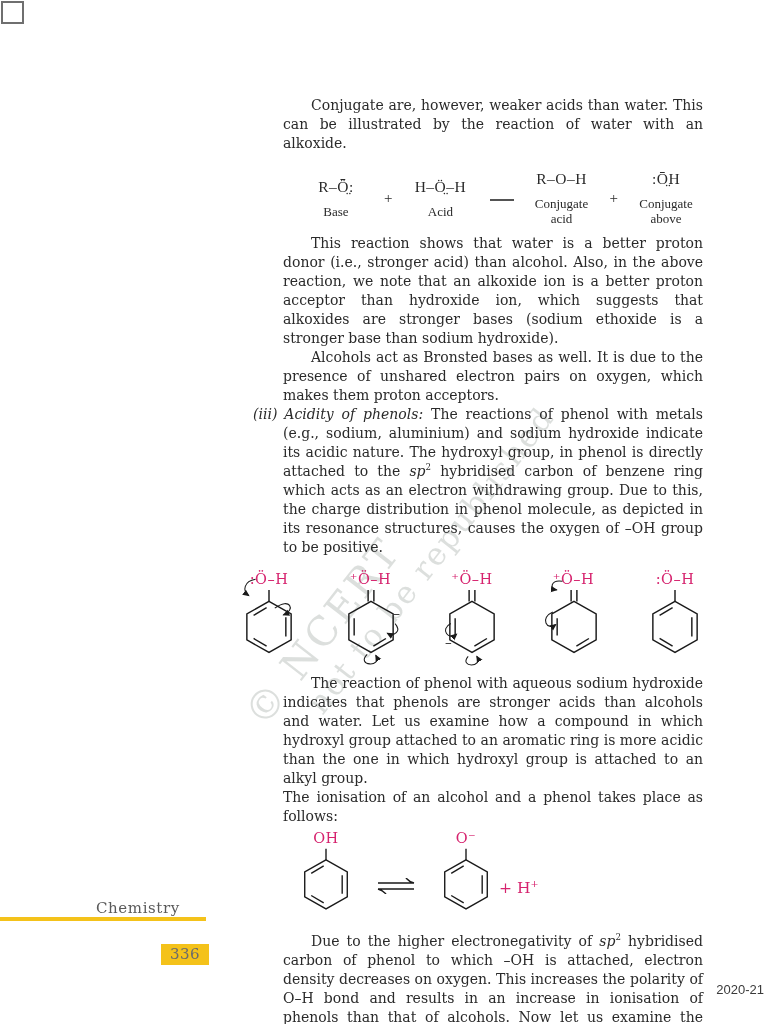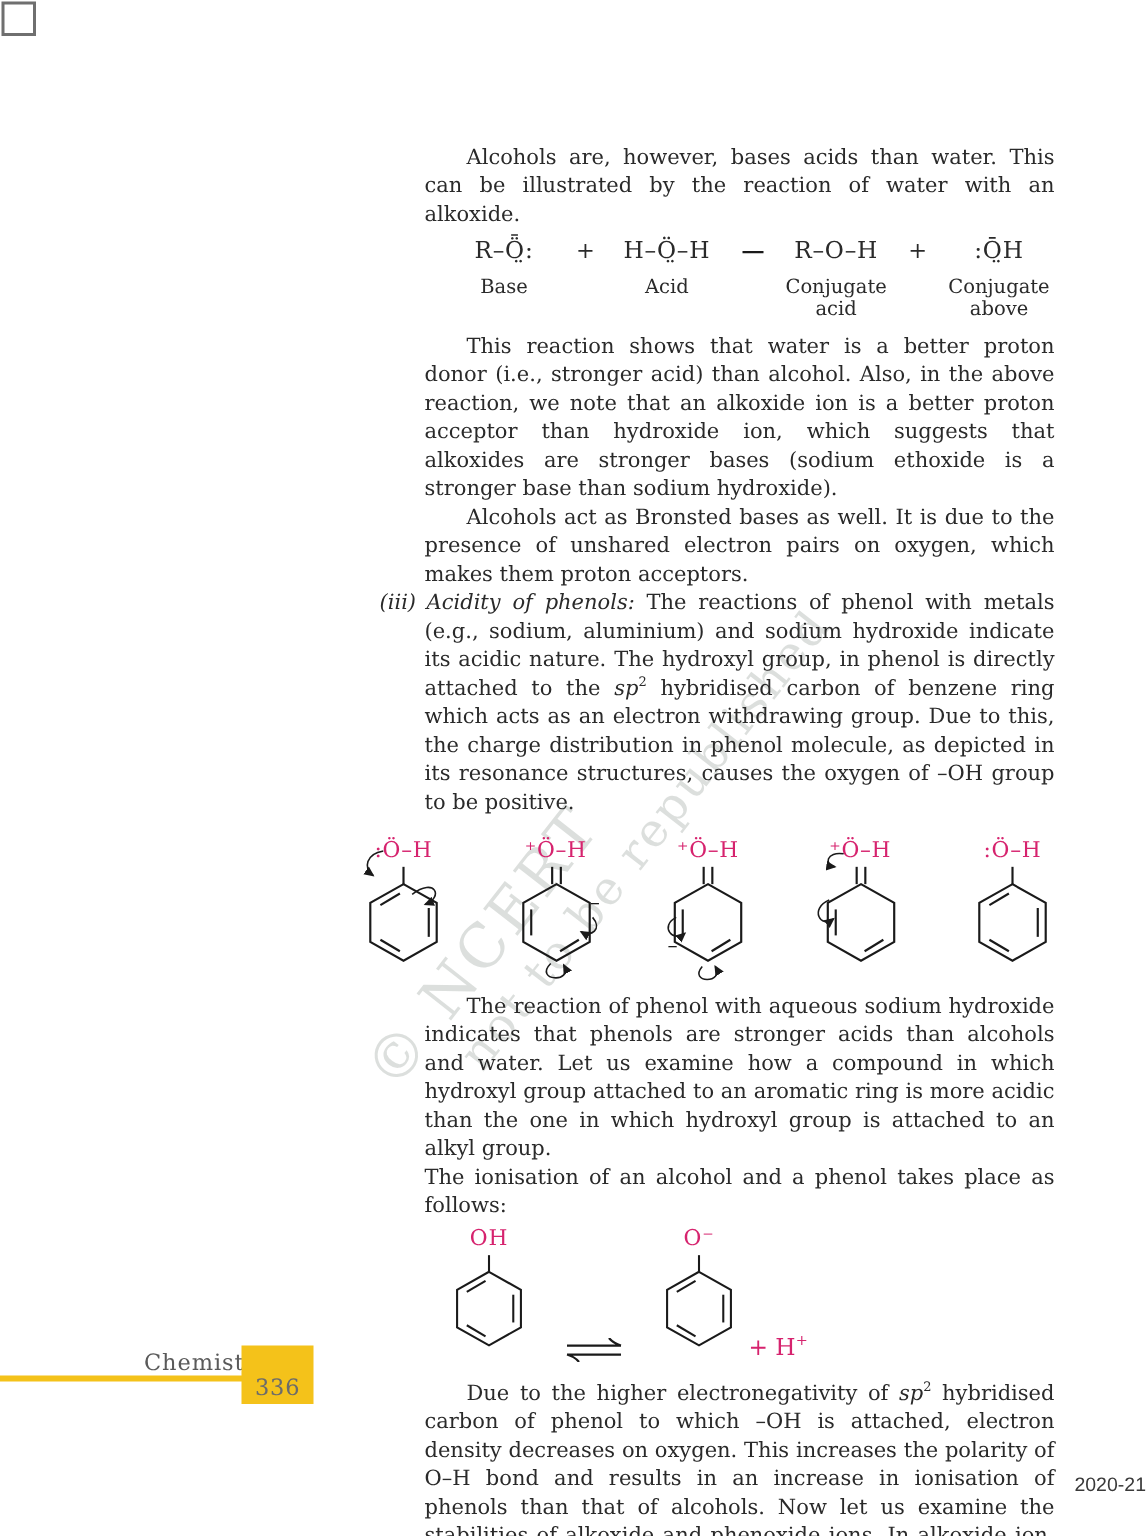--- a/index.html
+++ b/index.html
@@ -18,46 +18,46 @@
   
   .col{position:absolute;left:283px;top:96px;width:420px;font-size:14px;line-height:19px;text-align:justify;}
   .col p{margin:0;}
   .ind{text-indent:28px;}
   .hang{text-indent:-30px;}
   .marker{font-style:italic;margin-right:7px;margin-top:44px;}
   .seg-i{font-style:italic;}
   .seg-sup{font-size:0.62em;vertical-align:super;line-height:0;}
   .seg-m{color:var(--magenta);}
   
-  .eq1{display:flex;align-items:flex-start;gap:11px;padding-left:16px;margin:4px 0 8px 0;text-align:left;}
+  .eq1{display:flex;align-items:center;gap:11px;padding-left:16px;margin:16px 0 8px 0;text-align:left;font-family:Liberation Serif, serif;}
   .eqf{display:block;text-align:center;line-height:20px;font-size:15.5px;letter-spacing:0.5px;white-space:nowrap;}
   .eqlab{display:block;width:74px;margin:7px auto 0;text-align:center;font-size:13px;line-height:15px;}
   .plus{line-height:20px;font-size:15px;}
   .rxnarrow{margin-top:5px;}
   
   .resonance{display:flex;align-items:flex-start;justify-content:space-between;margin:14px 0 10px -43px;width:464px;text-align:right;gap:21px;}
   .struct{display:flex;flex-direction:column;align-items:center;}
   .rlabel{color:var(--magenta);font-size:14.5px;line-height:16px;letter-spacing:0.5px;white-space:nowrap;}
   .resarrow{margin-top:40px;}
   svg.ring{overflow:visible;}
   svg .ink{stroke:#1a1a1a;stroke-width:1.5;fill:none;}
   svg .thin{stroke:#1a1a1a;stroke-width:1.1;fill:none;}
   svg .fillink{fill:#1a1a1a;stroke:none;}
   svg text.minus{font-size:14px;fill:#1a1a1a;font-family:"DejaVu Serif",serif;}
   
   .eq2{margin:9px 0 4px 8px;font-size:15.5px;line-height:22px;text-align:left;letter-spacing:0.4px;display:flex;align-items:center;gap:8px;}
   
-  .iond{display:flex;align-items:flex-end;gap:16px;padding-left:14px;margin:4px 0 12px 0;text-align:left;}
+  .iond{display:flex;align-items:center;gap:16px;padding-left:14px;margin:4px 0 12px 0;text-align:left;}
   .plush{color:var(--magenta);font-size:15.5px;margin-top:26px;margin-left:-12px;white-space:nowrap;}
   .plush .seg-sup{font-size:0.62em;vertical-align:super;}
   .eqarr-mid{margin-top:22px;}
   
   .footer-line{position:absolute;left:0;top:917px;width:206px;height:3.5px;background:var(--yellow);}
   .footer-book{position:absolute;left:96px;top:899px;font-size:15px;color:var(--fgray);letter-spacing:0.6px;}
-  .footer-page{position:absolute;left:161px;top:897px;background:var(--yellow);color:#6b6b6b;font-size:15px;padding:19px 9px 2px;letter-spacing:0.5px;}
+  .footer-page{position:absolute;left:161px;top:944px;background:var(--yellow);color:#6b6b6b;font-size:15px;padding:1px 9px 2px;letter-spacing:0.5px;}
   .footer-year{position:absolute;left:0;top:982px;width:764px;text-align:right;font-family:"Liberation Sans",sans-serif;font-size:13px;color:#3a3a3a;}
   
   .wm{position:absolute;left:235px;top:706px;transform:rotate(-52deg);transform-origin:0 0;color:var(--wm);pointer-events:none;white-space:nowrap;}
   .wm1{font-size:40px;letter-spacing:3px;}
   .wm2{font-size:31px;margin-left:46px;letter-spacing:2px;}
 </style>
 </head>
 <body>
 
 <svg width="0" height="0" style="position:absolute">
@@ -84,21 +84,21 @@
 
 <div class="corner-mark"></div>
 
 <div class="wm">
   <div class="wm1">© NCERT</div>
   <div class="wm2">not to be republished</div>
 </div>
 
 <div class="col">
 
-  <p class="ind">Alcohols are, however, bases acids than water. This can be illustrated by the reaction of water with an alkoxide.</p>
+  <p class="ind">Conjugate are, however, weaker acids than water. This can be illustrated by the reaction of water with an alkoxide.</p>
 
   <div class="eq1">
     <div>
       <span class="eqf">R–Ȫ̤:</span>
       <span class="eqlab">Base</span>
     </div>
     <span class="plus">+</span>
     <div>
       <span class="eqf">H–Ö̤–H</span>
       <span class="eqlab">Acid</span>

